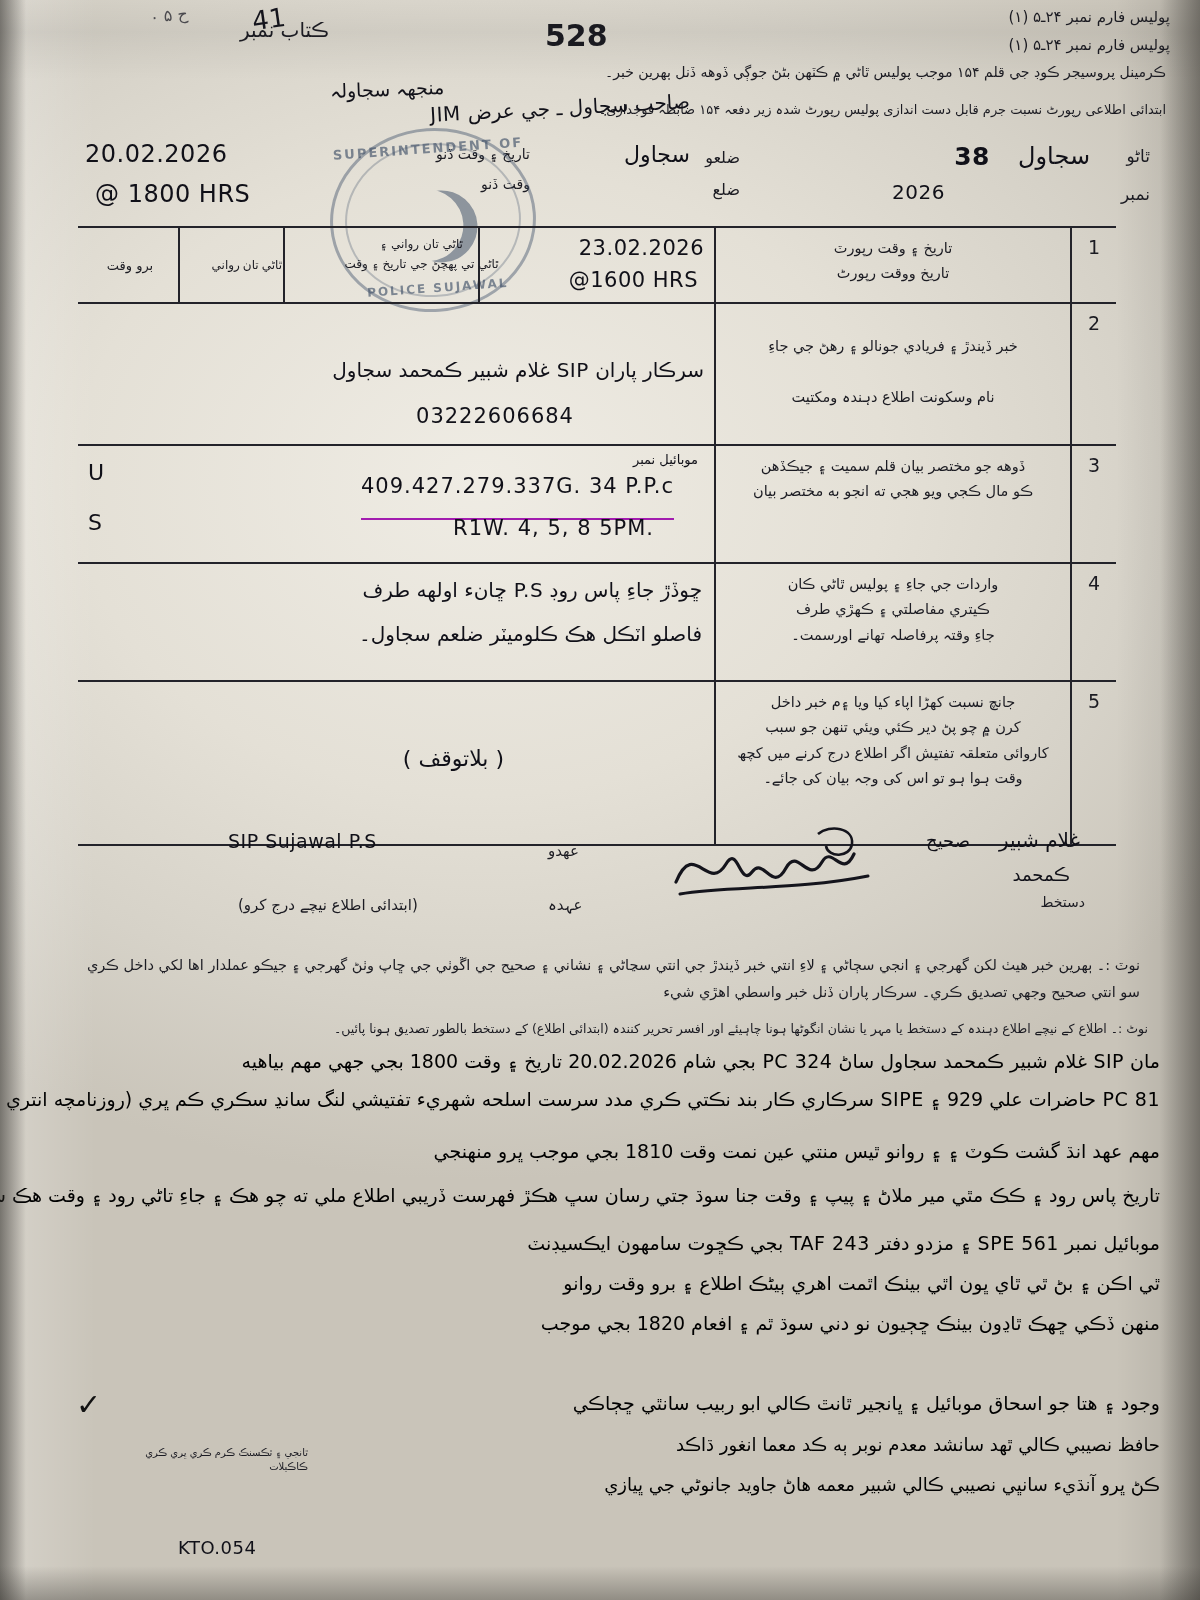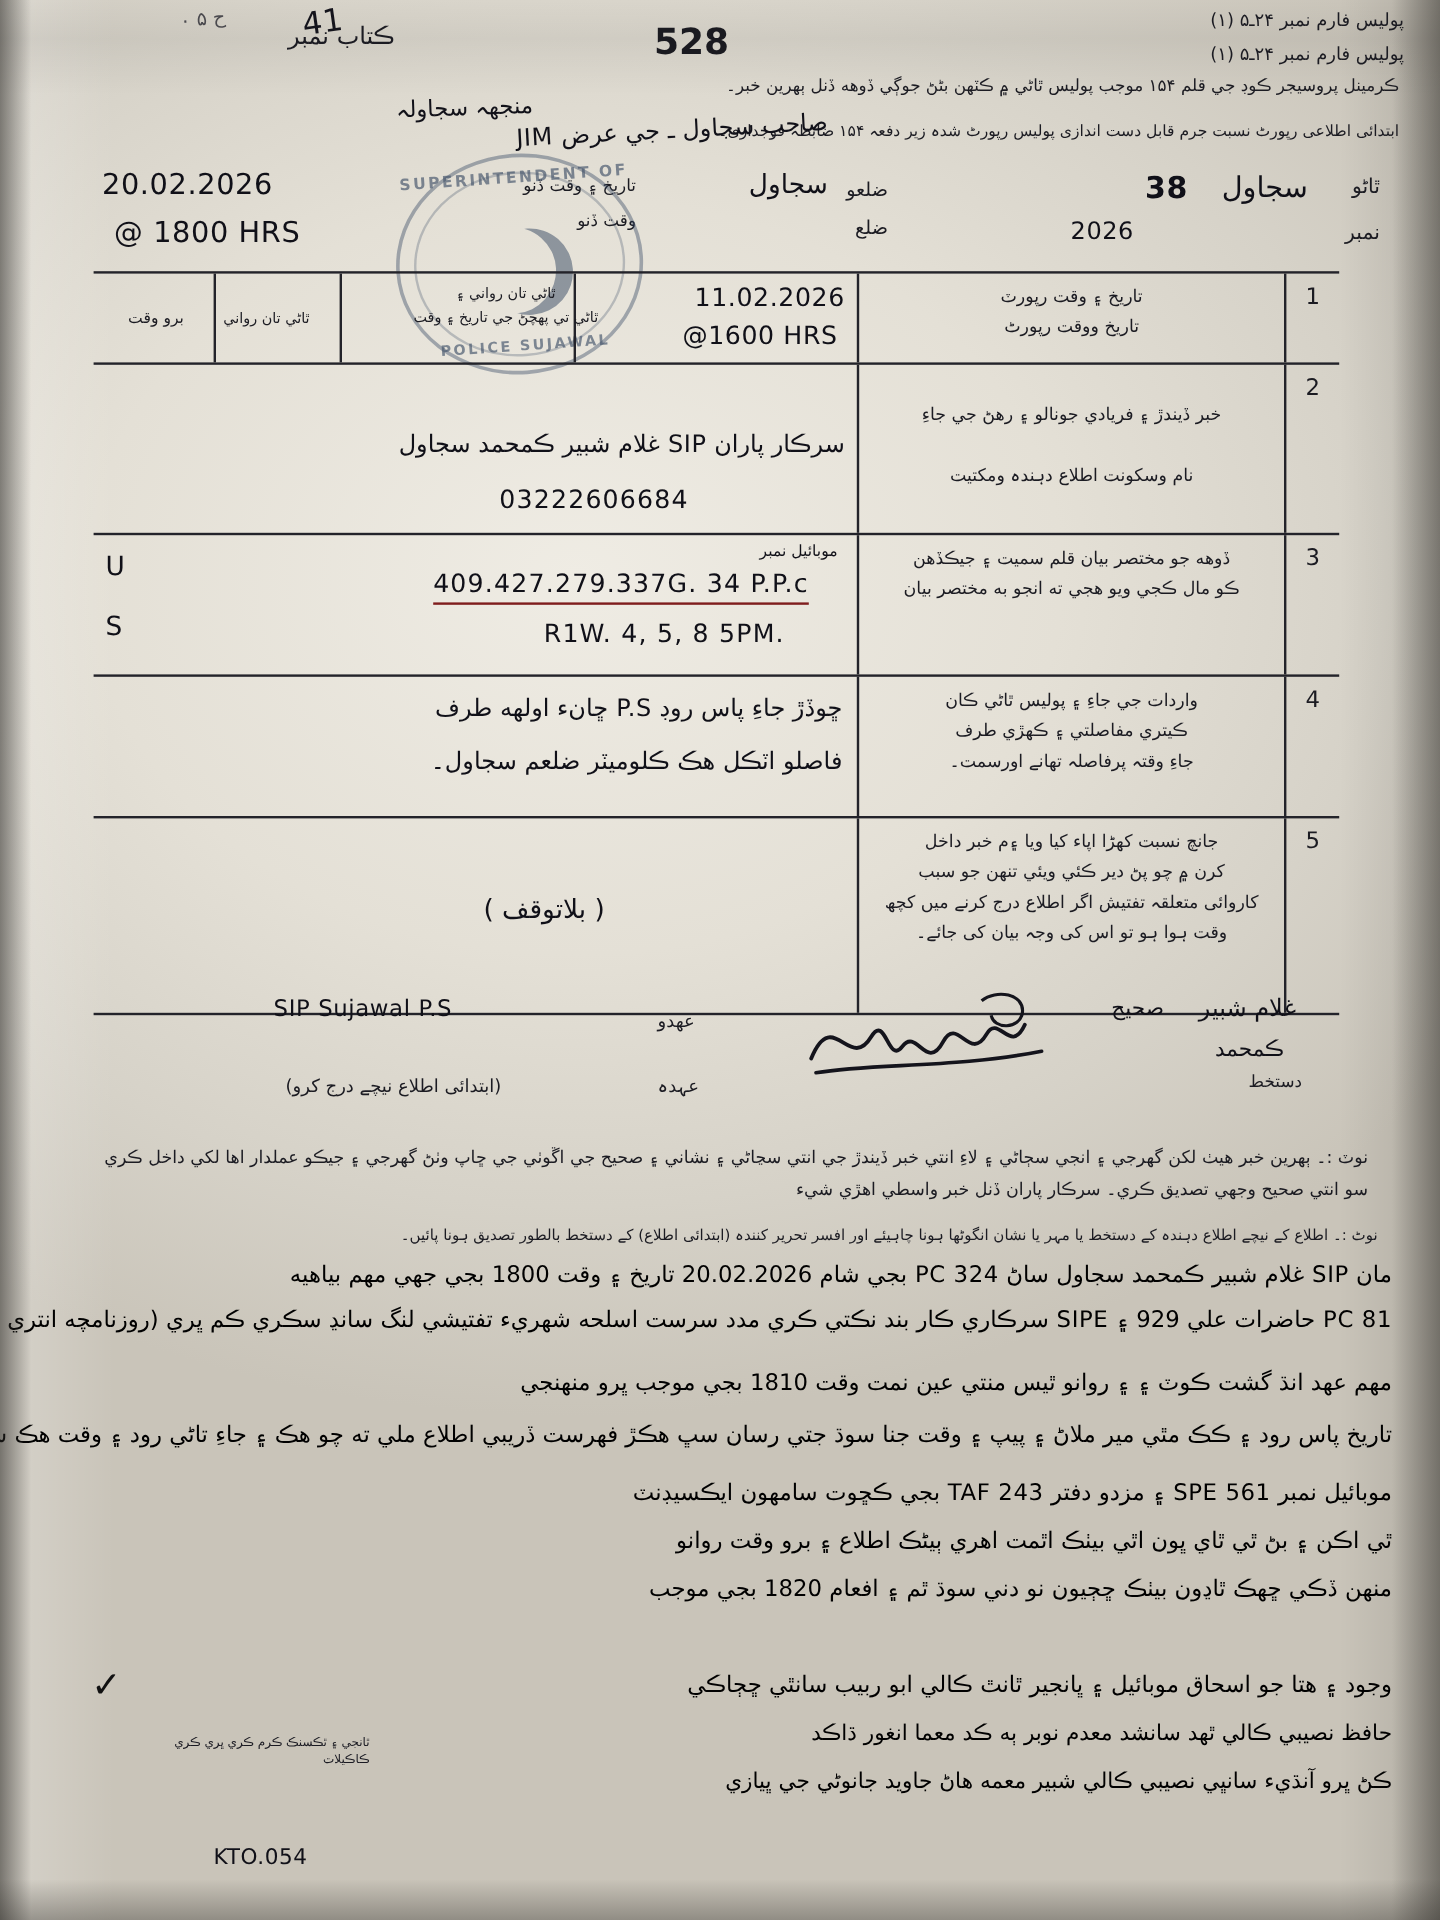--- a/index.html
+++ b/index.html
@@ -354,26 +354,27 @@
     right: 200px;
     top: 6px;
     width: 185px;
     text-align: center;
     direction: rtl;
     font-size: 12px;
     line-height: 1.7;
   }
   .r1 .lbl-b {
     position: absolute;
-    left: 99px;
+    left: 114px;
     top: 30px;
     width: 90px;
-    text-align: center;
+    text-align: right;
     direction: rtl;
     font-size: 12px;
+    font-family: Liberation Serif, serif;
   }
   .r1 .lbl-c {
     position: absolute;
     left: 8px;
     top: 30px;
     width: 88px;
     text-align: center;
     direction: rtl;
     font-size: 13px;
   }
@@ -400,22 +401,22 @@
     font-size: 21px;
     letter-spacing: 1px;
   }
 
   .r3 .sec-line {
     position: absolute;
     right: 40px;
     top: 28px;
     font-size: 21px;
     letter-spacing: 1px;
-    border-bottom: 2px solid #7f1d1d;
-    padding-bottom: 4px;
+    border-bottom: 2px solid #a21caf;
+    padding-bottom: 20px;
     margin-left: 16px;
   }
   .r3 .sec-line2 {
     position: absolute;
     right: 60px;
     top: 70px;
     font-size: 21px;
     letter-spacing: 1px;
   }
   .r3 .brace-u {
@@ -637,21 +638,21 @@
     <div class="row r1">
       <div class="cell-num">1</div>
       <div class="cell-label">
         <div>تاريخ ۽ وقت رپورٽ</div>
         <div>تاریخ ووقت رپورٹ</div>
       </div>
       <div class="cell-value">
         <div class="sub-div d1"></div>
         <div class="sub-div d2"></div>
         <div class="sub-div d3"></div>
-        <span class="v-date hw">11.02.2026</span>
+        <span class="v-date hw">23.02.2026</span>
         <span class="v-time hw">@1600 HRS</span>
         <div class="lbl-a">
           <div>ٿاڻي تان رواني ۽</div>
           <div>ٿاڻي تي پهچڻ جي تاريخ ۽ وقت</div>
         </div>
         <div class="lbl-b">ٿاڻي تان رواني</div>
         <div class="lbl-c">برو وقت</div>
       </div>
     </div>
 

